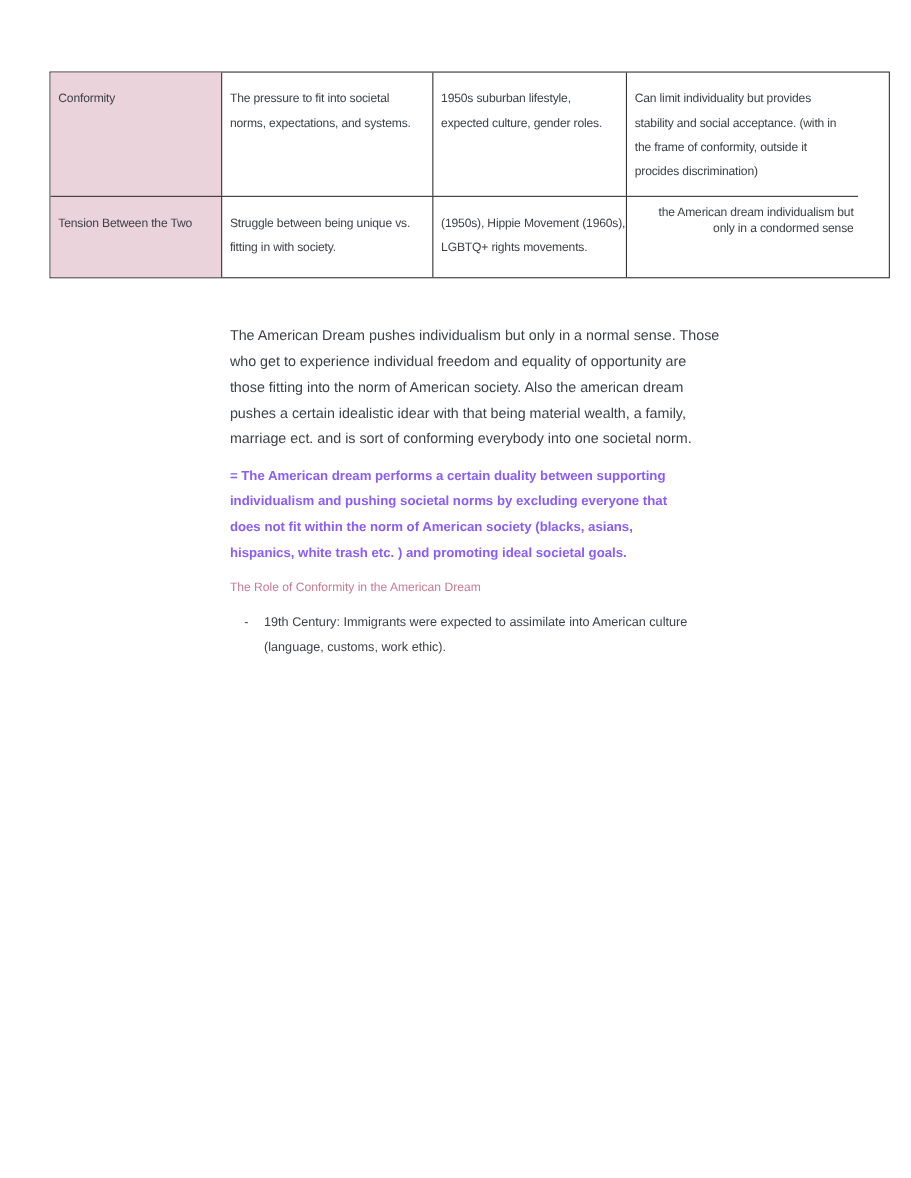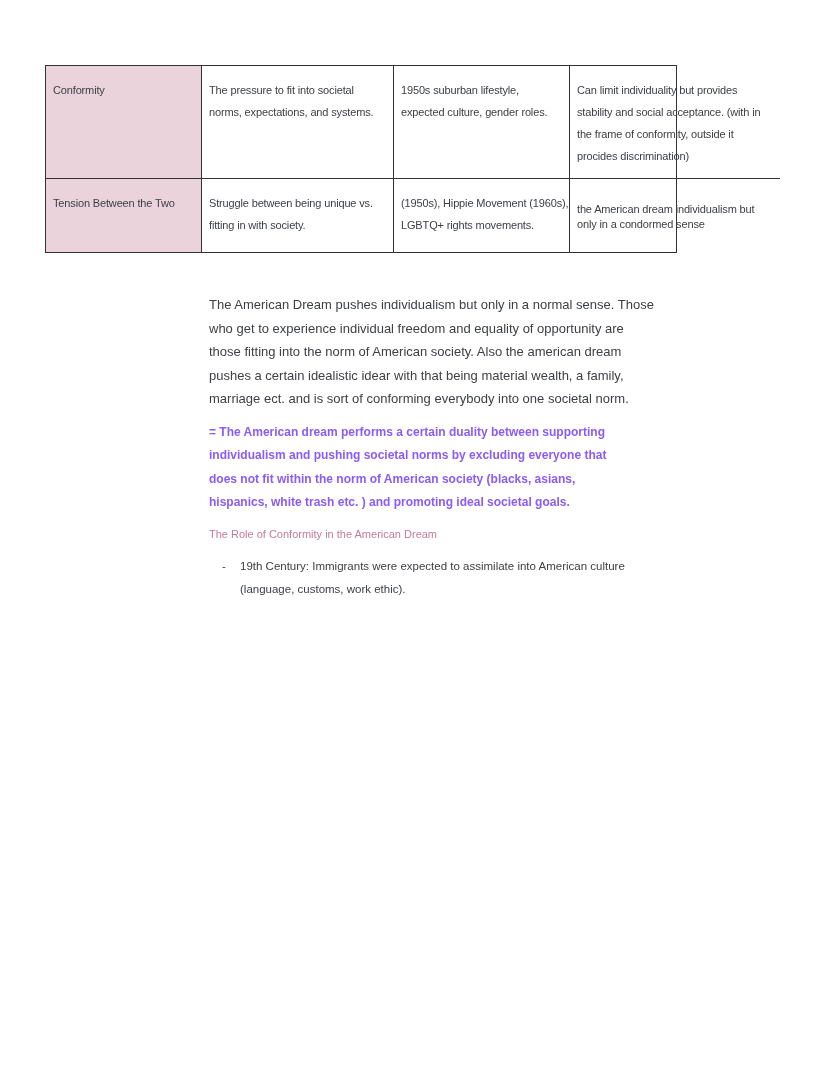--- a/index.html
+++ b/index.html
@@ -11,40 +11,40 @@
     font-family: "Liberation Sans", "DejaVu Sans", sans-serif;
     color: #3d4045;
     overflow: hidden;
   }
 
   
   .doc-table {
     position: absolute;
     left: 45px;
     top: 65px;
-    width: 632px;
+    width: 764px;
     box-sizing: border-box;
     border: 1px solid #333333;
     display: grid;
     grid-template-columns: 155px 192px 176px 211px;
     grid-template-rows: 112px 74px;
   }
   .cell {
     box-sizing: border-box;
     padding: 13px 4px 0 7px;
     font-size: 11px;
     line-height: 22px;
     letter-spacing: -0.15px;
     white-space: pre;
     overflow: hidden;
   }
   .cell.col-border { border-left: 1px solid #333333; }
   .cell.row-border { border-top: 1px solid #333333; }
   .cell.label-cell { background: #ead3db; }
-  .cell.tight { padding-top: 23px; line-height: 15px; white-space: pre-line; }
+  .cell.tight { padding-top: 7px; line-height: 15px; white-space: pre-line; text-align: right; }
 
   
   .content {
     position: absolute;
     left: 209px;
     top: 293px;
     width: 480px;
   }
   .para {
     margin: 0 0 10px 0;

